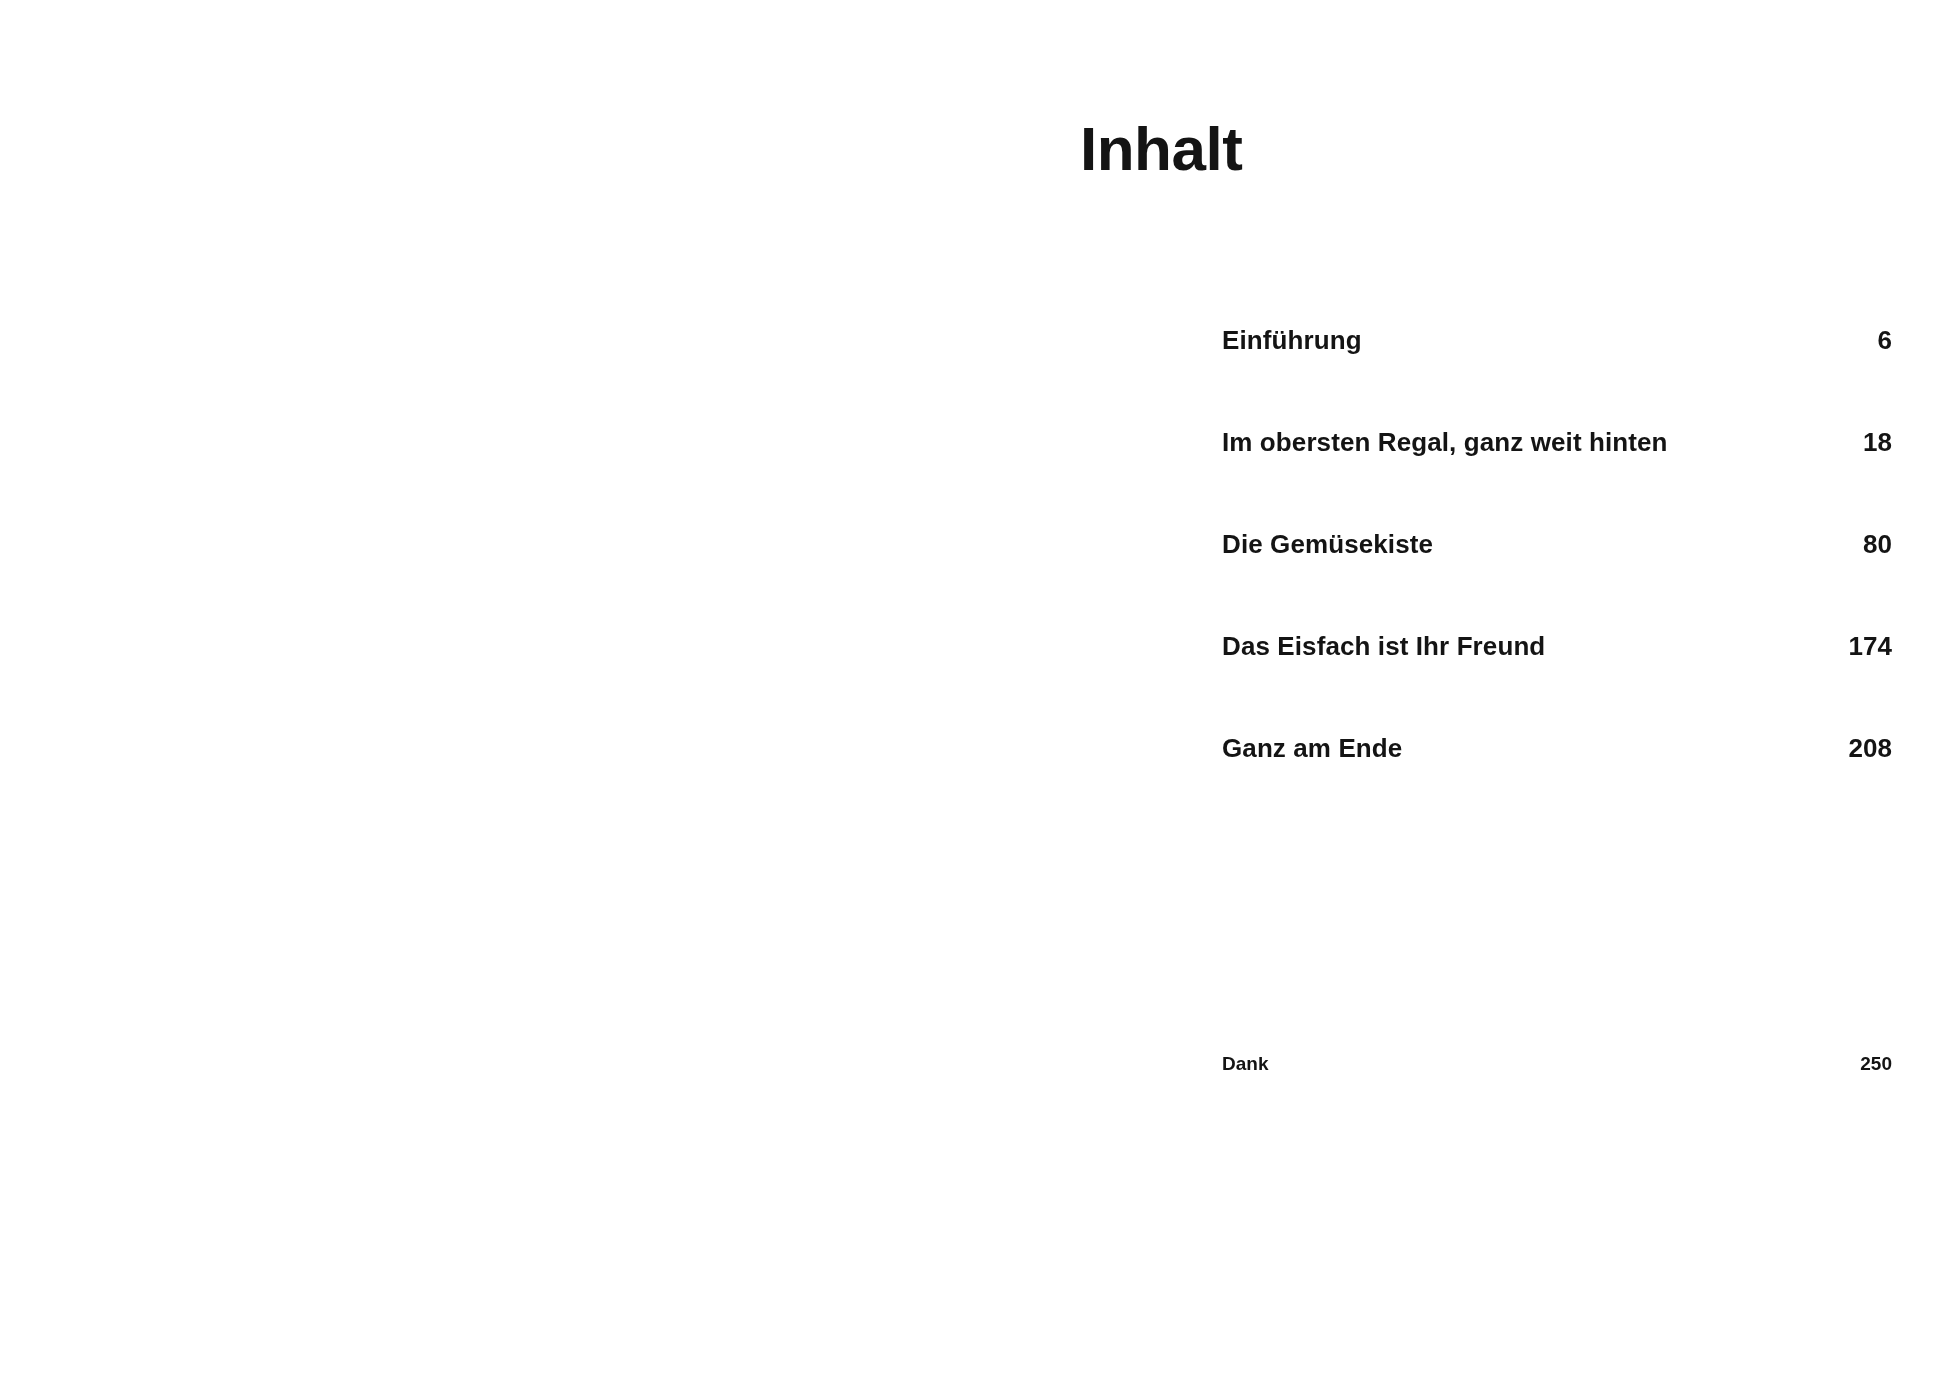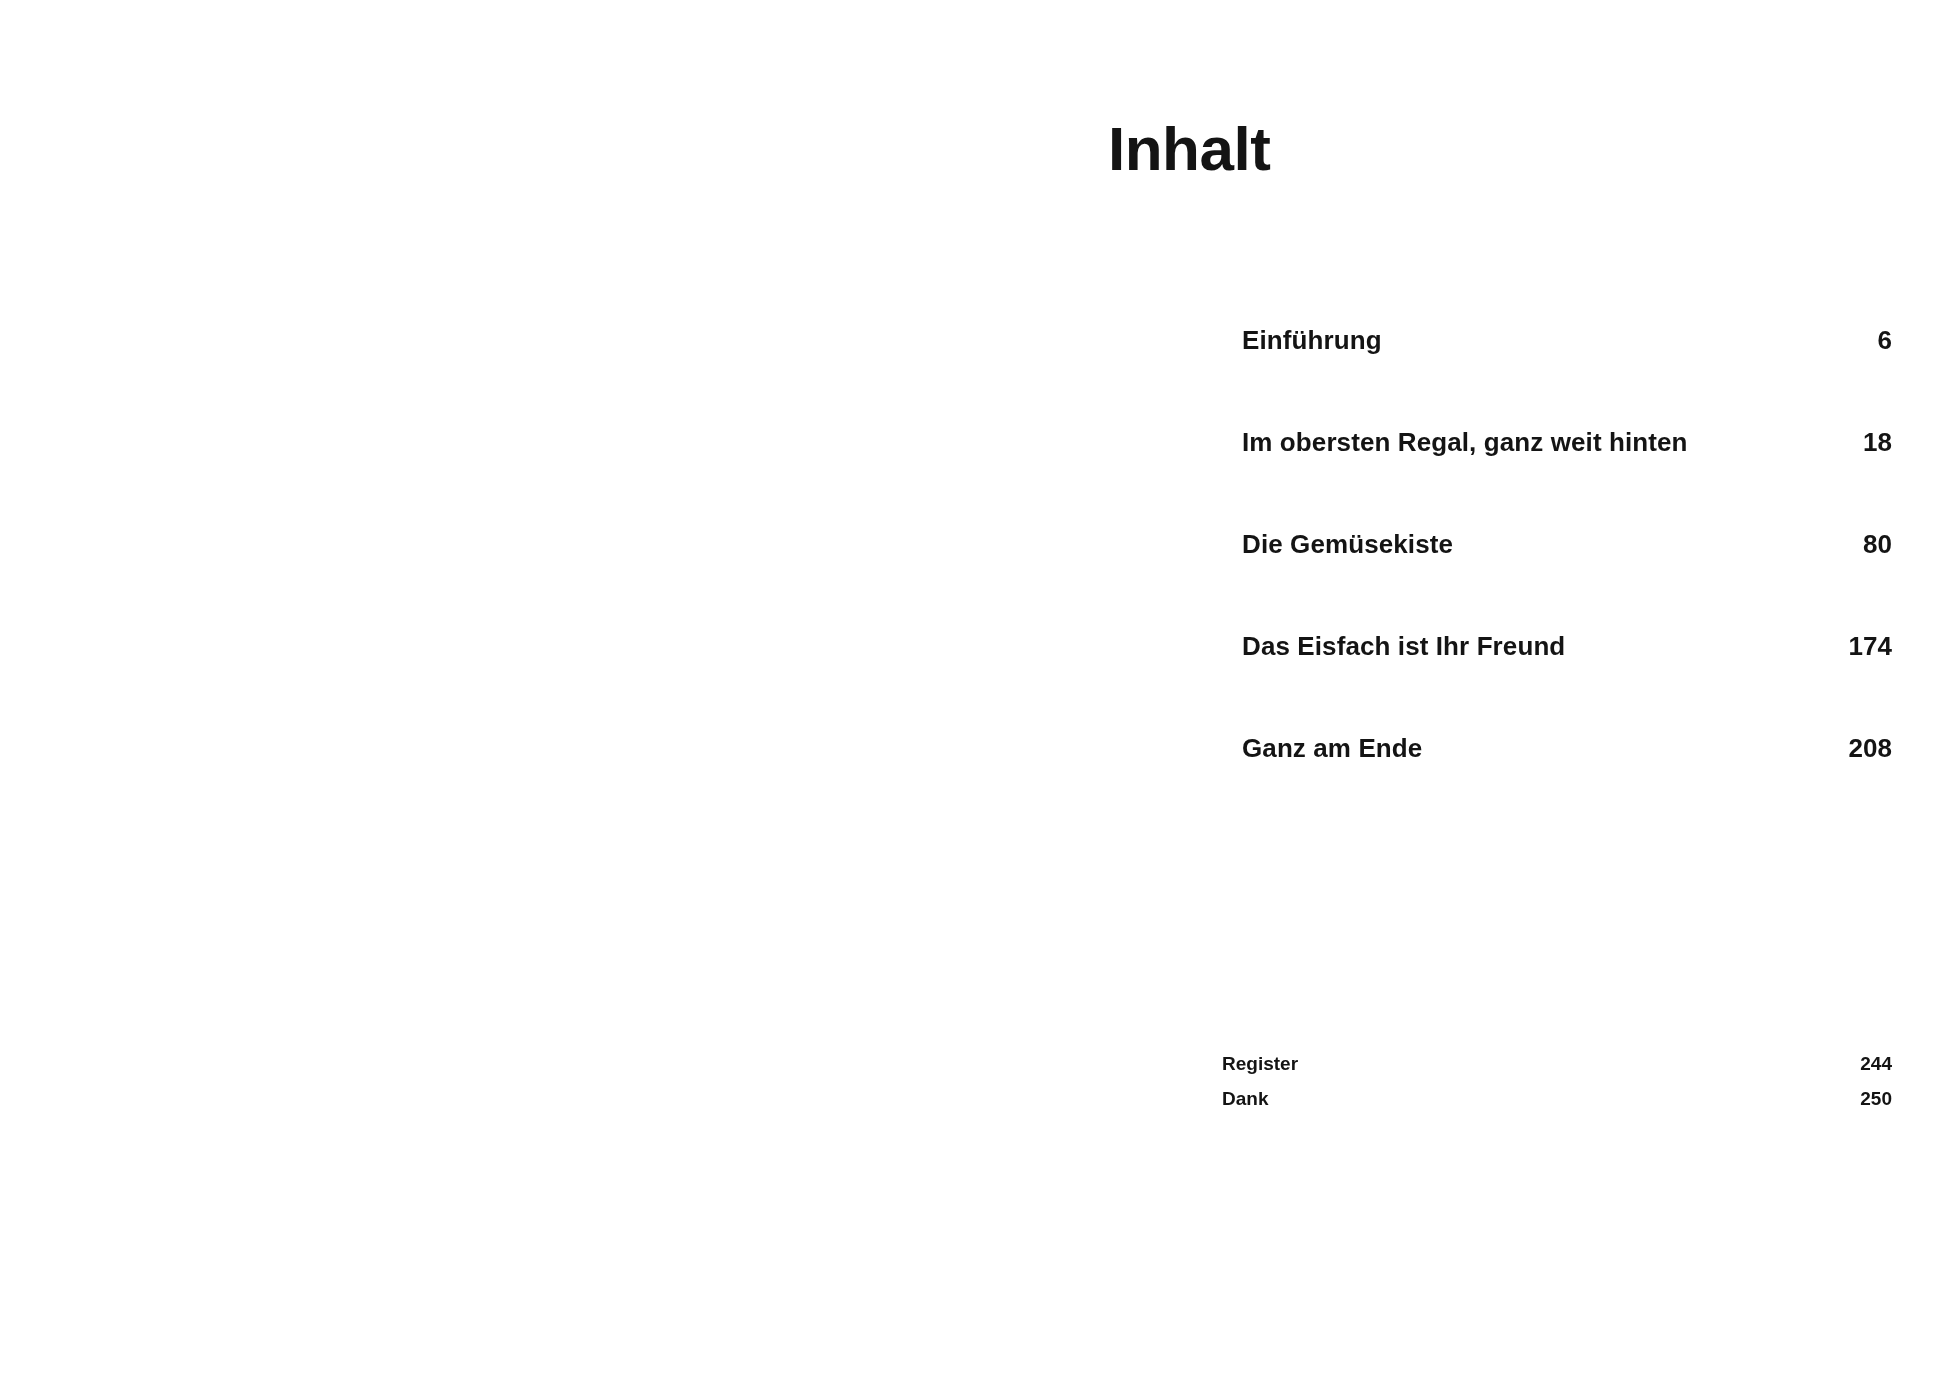--- a/index.html
+++ b/index.html
@@ -22,34 +22,32 @@
   }
   .toc-title {
     position: absolute;
     left: 1080px;
     top: 118px;
     font-size: 62px;
     font-weight: bold;
     letter-spacing: -0.5px;
     color: #141414;
     line-height: 1;
-    margin-left: 28px;
   }
   .toc-main {
     position: absolute;
     left: 1222px;
     top: 325px;
     width: 670px;
   }
   .toc-row {
     display: flex;
     align-items: baseline;
     justify-content: space-between;
     height: 102px;
-    margin-left: 20px;
   }
   .toc-row .label {
     font-size: 26px;
     font-weight: bold;
     color: #141414;
     letter-spacing: 0.1px;
   }
   .toc-row .page-num {
     font-size: 26px;
     font-weight: bold;
@@ -115,24 +113,20 @@
 
     <div class="toc-row">
       <span class="label">Ganz am Ende</span>
       <span class="page-num">208</span>
     </div>
 
   </div>
 
   <div class="toc-back">
 
-    <div class="toc-back-row">
-      <span class="label">Register</span>
-      <span class="page-num">244</span>
-    </div>
 
     <div class="toc-back-row">
       <span class="label">Dank</span>
       <span class="page-num">250</span>
     </div>
 
 
   </div>
 
 </div>

